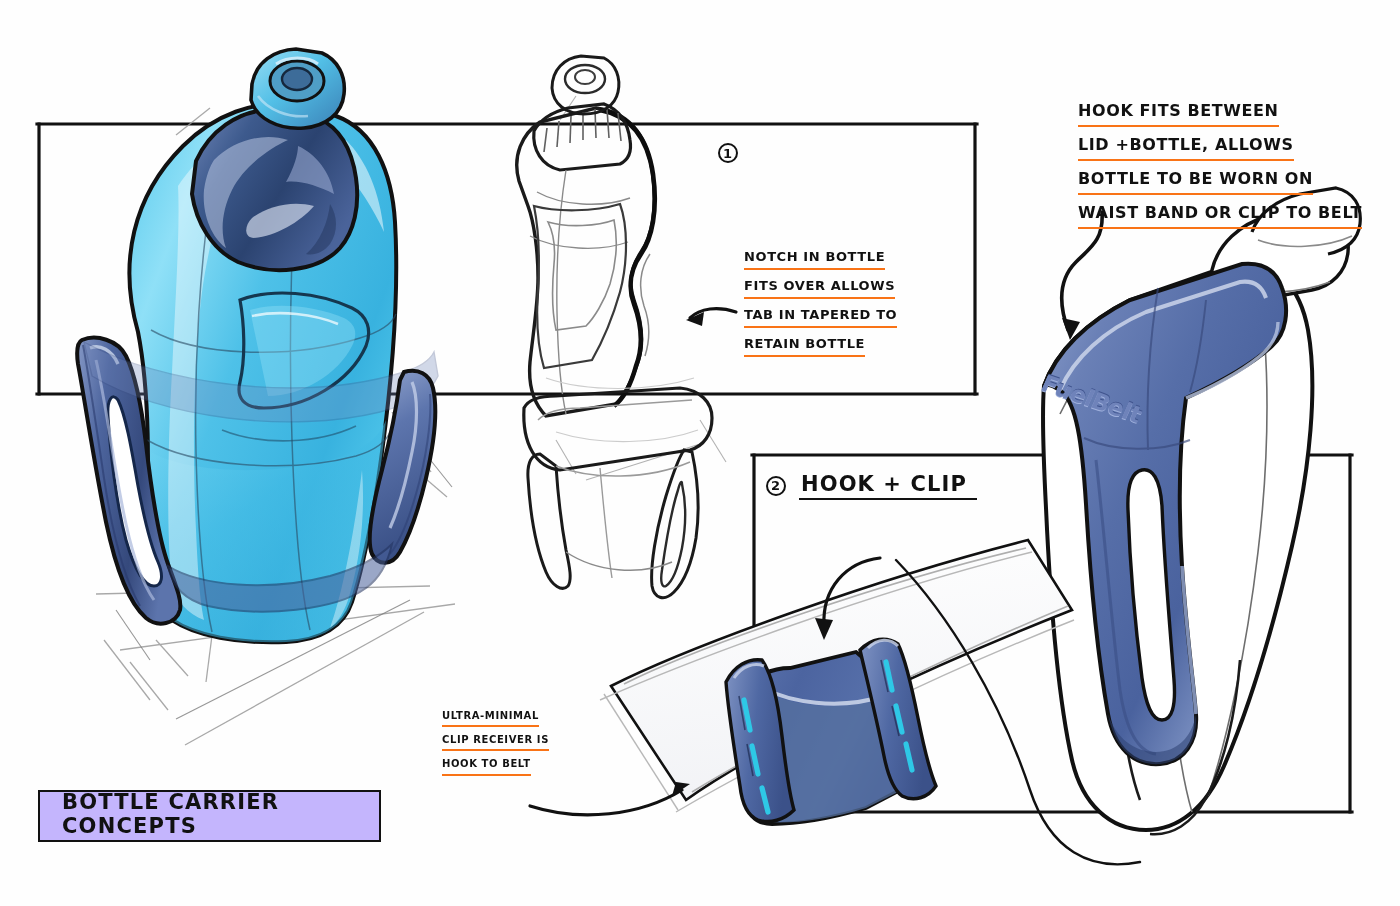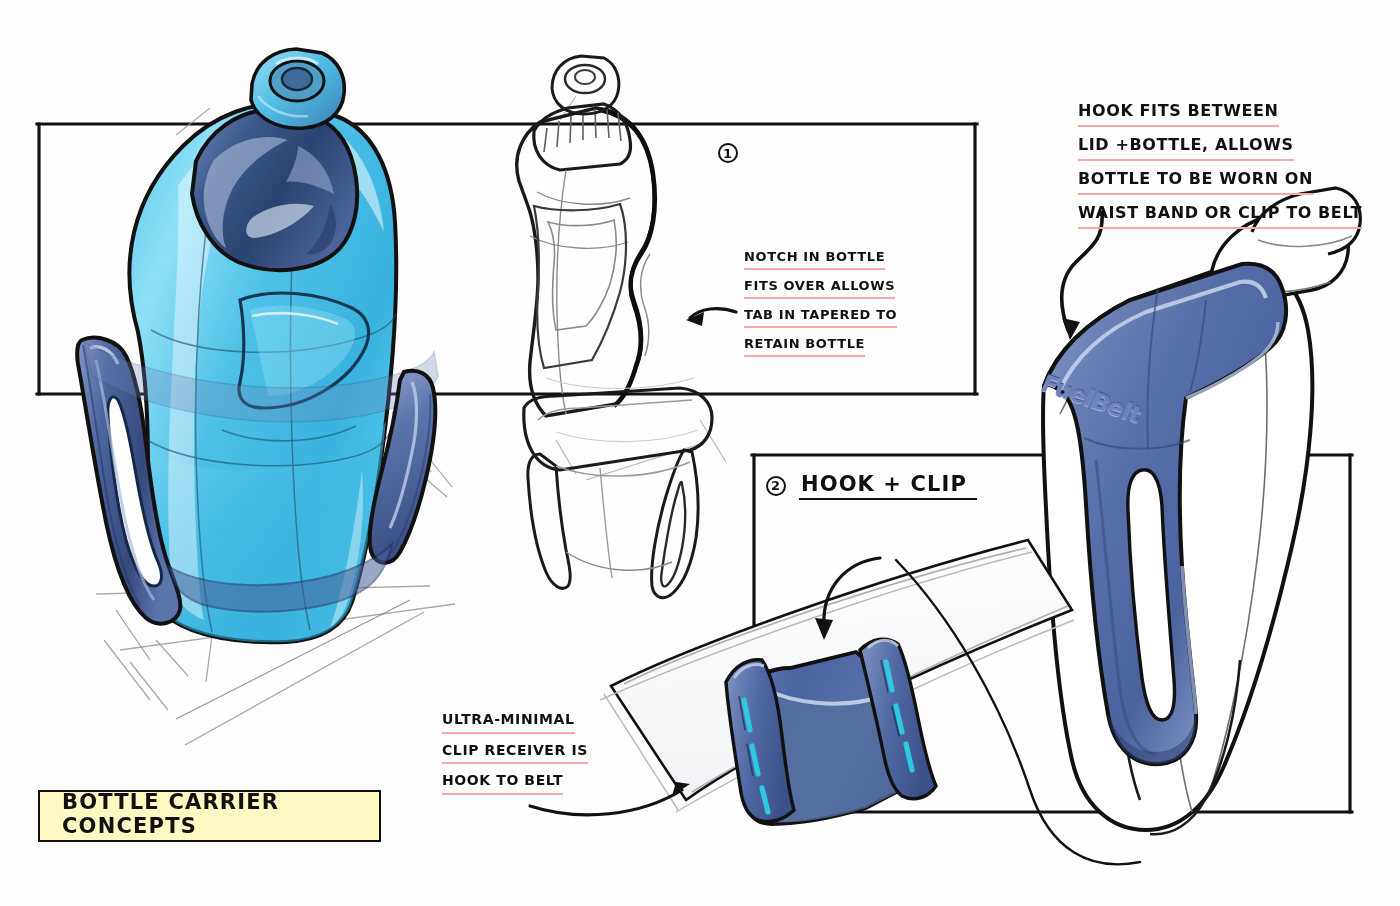--- a/index.html
+++ b/index.html
@@ -28,21 +28,21 @@
     position: absolute;
     font-family: "DejaVu Sans", sans-serif;
     font-weight: 700;
     color: #111111;
     letter-spacing: 0.6px;
     line-height: 1.62;
     white-space: nowrap;
   }
   .anno .ln {
     display: block;
-    border-bottom: 2px solid #fca5a5;
+    border-bottom: 2px solid #f97316;
     padding-bottom: 1px;
     margin-bottom: 5px;
     width: fit-content;
   }
   .heading {
     position: absolute;
     font-family: "DejaVu Sans", sans-serif;
     font-weight: 700;
     color: #111111;
     letter-spacing: 1.1px;
@@ -68,21 +68,21 @@
     padding: 0 10px 2px 2px;
     font-size: 21px;
   }
   #title-block {
     position: absolute;
     left: 38px;
     top: 790px;
     width: 343px;
     height: 52px;
     border: 2.5px solid #111111;
-    background: #fef9c3;
+    background: #c4b5fd;
     box-sizing: border-box;
     display: flex;
     align-items: center;
     padding-left: 22px;
   }
   #title-block .ttxt {
     font-family: "DejaVu Sans", sans-serif;
     font-weight: 700;
     font-size: 21px;
     letter-spacing: 1.2px;
@@ -566,21 +566,21 @@
     <span class="ln">RETAIN BOTTLE</span>
   </div>
 
   <div class="anno" style="left:1078px; top:98px; font-size:16px;">
     <span class="ln">HOOK FITS BETWEEN</span>
     <span class="ln">LID +BOTTLE, ALLOWS</span>
     <span class="ln">BOTTLE TO BE WORN ON</span>
     <span class="ln">WAIST BAND OR CLIP TO BELT</span>
   </div>
 
-  <div class="anno" style="left:442px; top:708px; font-size:14px;text-align:center;">
+  <div class="anno" style="left:442px; top:708px; font-size:10px;text-align:center;">
     <span class="ln">ULTRA-MINIMAL</span>
     <span class="ln">CLIP RECEIVER IS</span>
     <span class="ln">HOOK TO BELT</span>
   </div>
 
   <div id="title-block">
     <span class="ttxt">BOTTLE CARRIER CONCEPTS</span>
   </div>
 
 </div>

